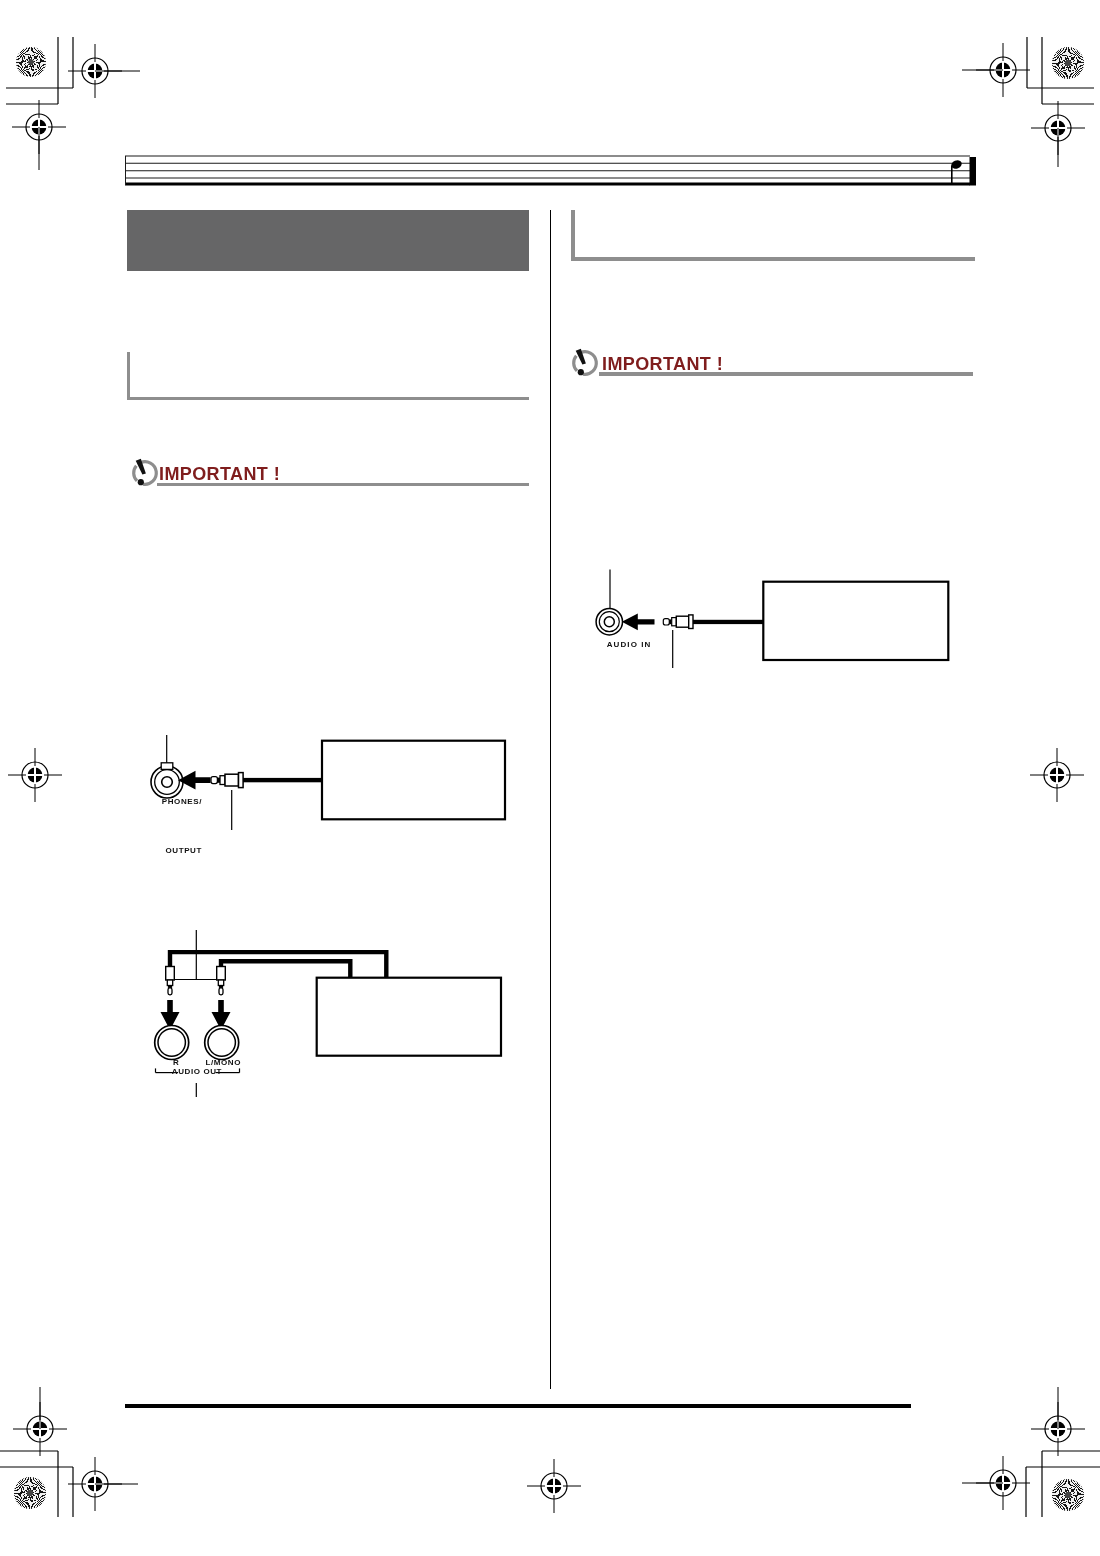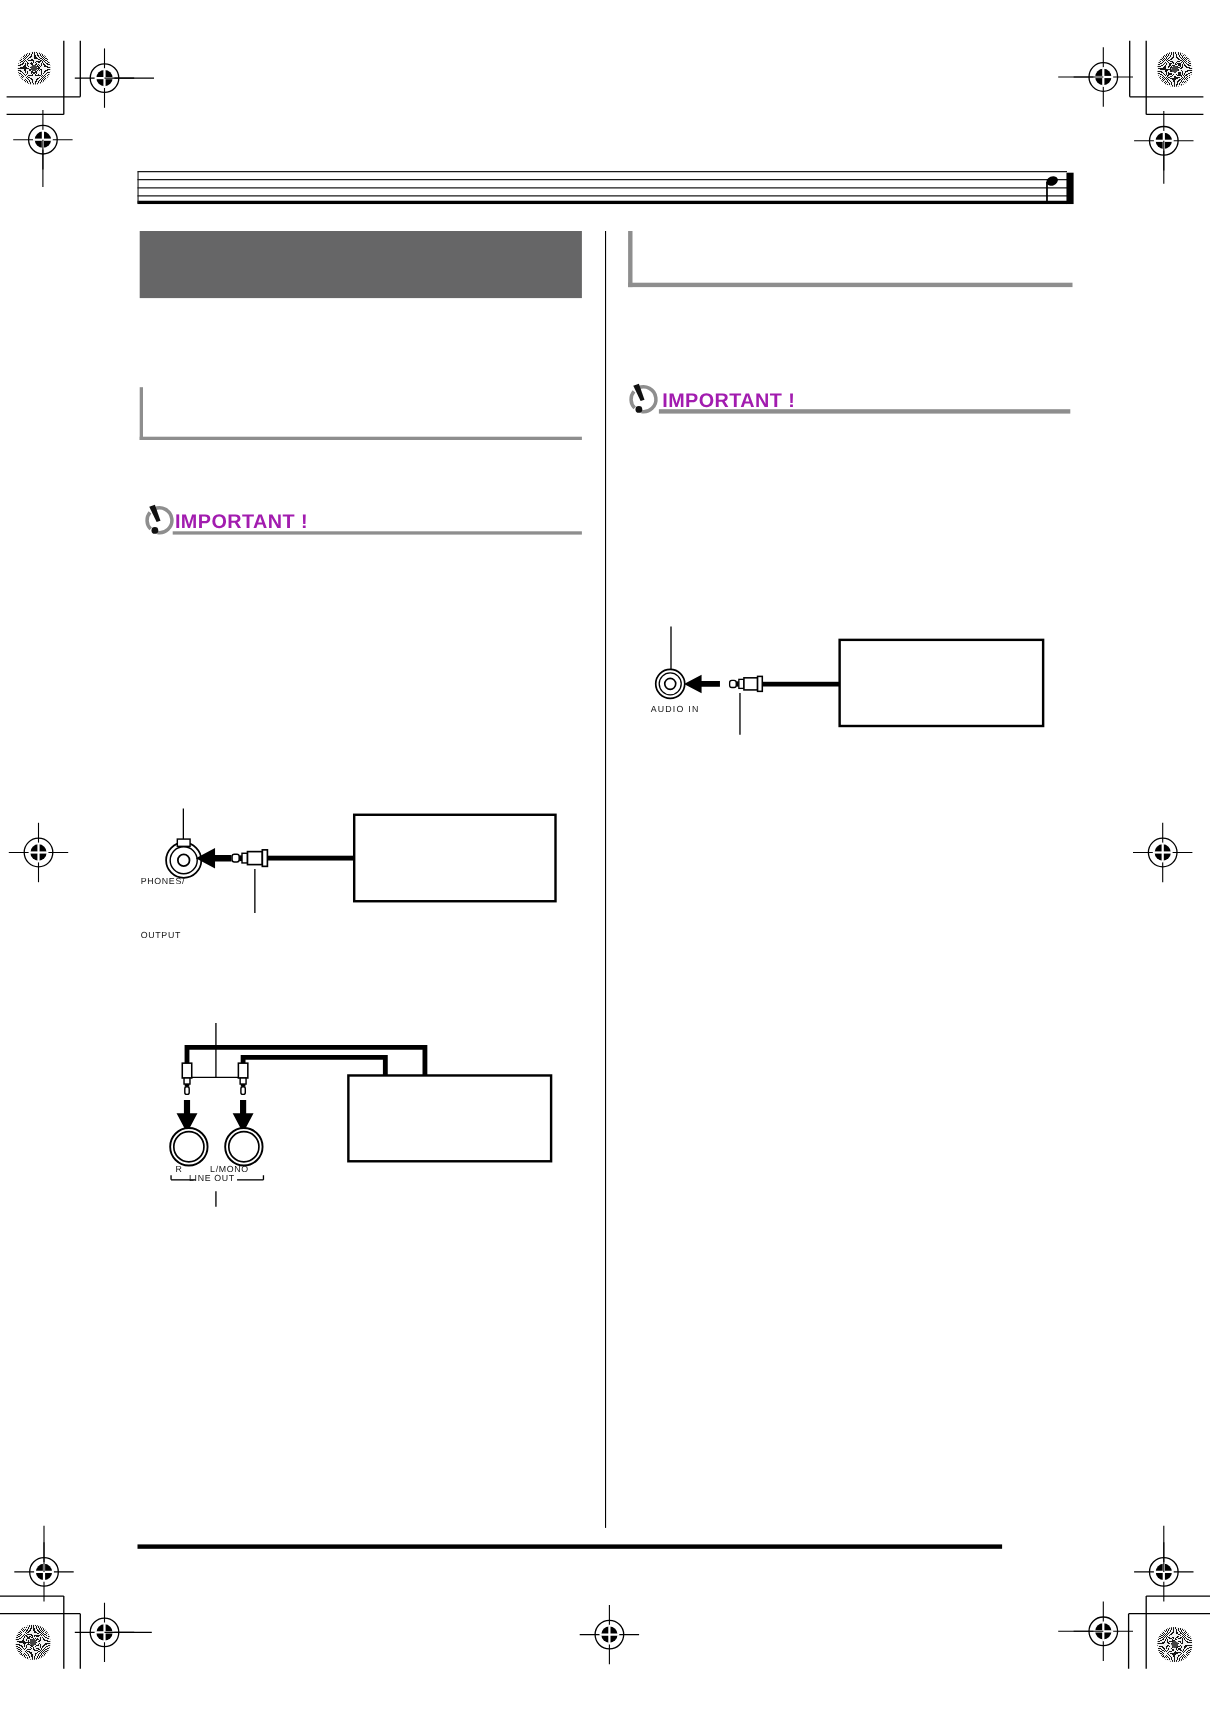--- a/index.html
+++ b/index.html
@@ -7,23 +7,23 @@
         font-family:"Liberation Sans",sans-serif;}
   .abs{position:absolute;}
   .gray-block{background:#666667;}
   .gray-rule{background:#8e8e8e;}
   .black-rule{background:#000;}
   .starburst{position:absolute;border-radius:50%;
      background:
        radial-gradient(circle at 50% 50%, #444 0 13%, rgba(0,0,0,0) 14%),
        repeating-conic-gradient(#161616 0deg 2.6deg, #f2f2f2 2.6deg 6.2deg);}
   .important-label{position:absolute;font-weight:bold;font-size:18px;letter-spacing:.4px;
-     color:#a21caf;white-space:nowrap;text-align:center;}
-  .jack-label{position:absolute;font-weight:normal;font-size:8px;letter-spacing:.6px;
-     color:#111;text-align:left;white-space:nowrap;line-height:8.6px;}
+     color:#7f1d1d;white-space:nowrap;text-align:center;}
+  .jack-label{position:absolute;font-weight:bold;font-size:8px;letter-spacing:.6px;
+     color:#111;text-align:right;white-space:nowrap;line-height:8.6px;}
   .audio-in-label{letter-spacing:1.1px;}
   svg{display:block;}
 </style>
 </head>
 <body>
 
 <div id="page">
 
   <div class="abs gray-block" style="left:127px;top:209.7px;width:402px;height:61.3px;"></div>
 
@@ -208,24 +208,24 @@
   <svg class="abs" style="left:570.3px;top:348.3px;" width="30" height="30" viewBox="-15 -15 30 30">
     <path d="M -8.66 -7.26 A 11.3 11.3 0 0 0 -7.99 7.99" stroke="#8e8e8e" stroke-width="3.2" fill="none"></path>
     <path d="M -1.96 11.13 A 11.3 11.3 0 1 0 -4.78 -10.24" stroke="#8e8e8e" stroke-width="3.2" fill="none"></path>
     <polygon points="-9.3,-12.3 -4.2,-14.2 0.9,0.5 -2.6,1.6" fill="#111"></polygon>
     <circle cx="-4.2" cy="9.2" r="3.1" fill="#111"></circle>
   </svg>
 
   <div class="important-label" style="left:159px;top:463.5px;">IMPORTANT !</div>
   <div class="important-label" style="left:602px;top:354px;">IMPORTANT !</div>
 
-  <div class="abs" style="left:128px;top:798.3px;width:58px;text-align:center;">
+  <div class="abs" style="left:144px;top:798.3px;width:58px;text-align:center;">
     <div class="jack-label" style="position:static;">PHONES/</div>
     <div class="jack-label" style="position:static;margin-top:40px;">OUTPUT</div>
   </div>
 
   <div class="jack-label" style="left:159.5px;top:1058.5px;width:20px;">R</div>
   <div class="jack-label" style="left:191px;top:1058.5px;width:50px;">L/MONO</div>
-  <div class="jack-label" style="left:171.8px;top:1068.4px;width:50px;">LINE OUT</div>
+  <div class="jack-label" style="left:171.8px;top:1068.4px;width:50px;">AUDIO OUT</div>
 
   <div class="jack-label audio-in-label" style="left:591.5px;top:640.5px;width:60px;">AUDIO IN</div>
 
 </div>
 
 </body></html>

